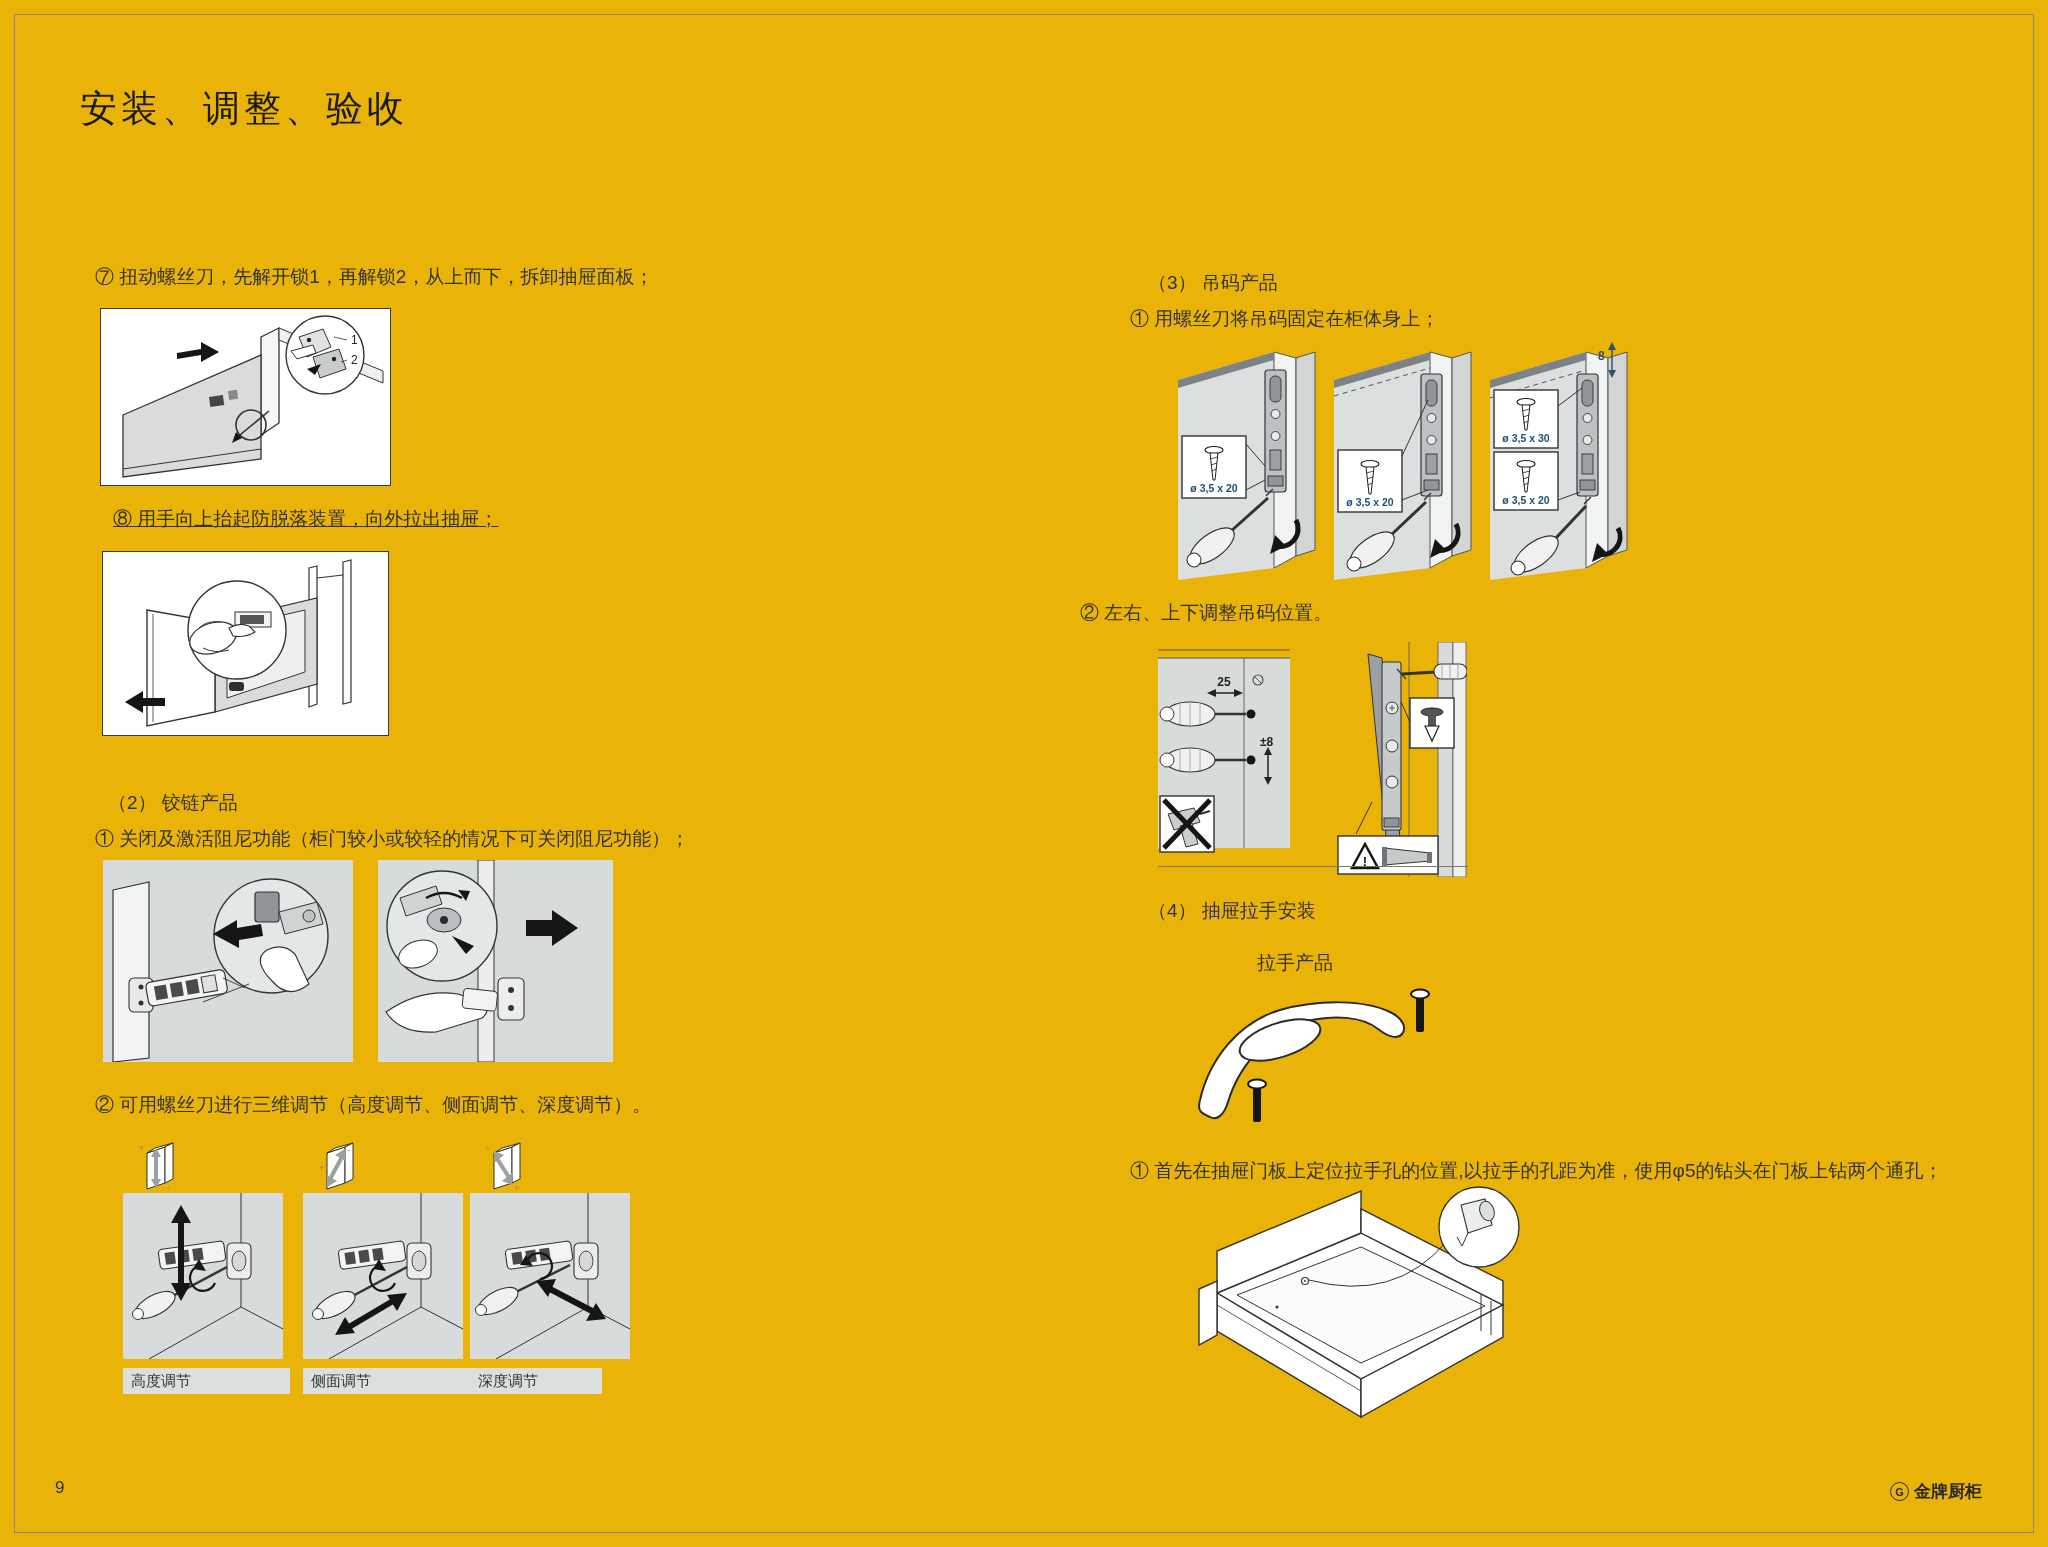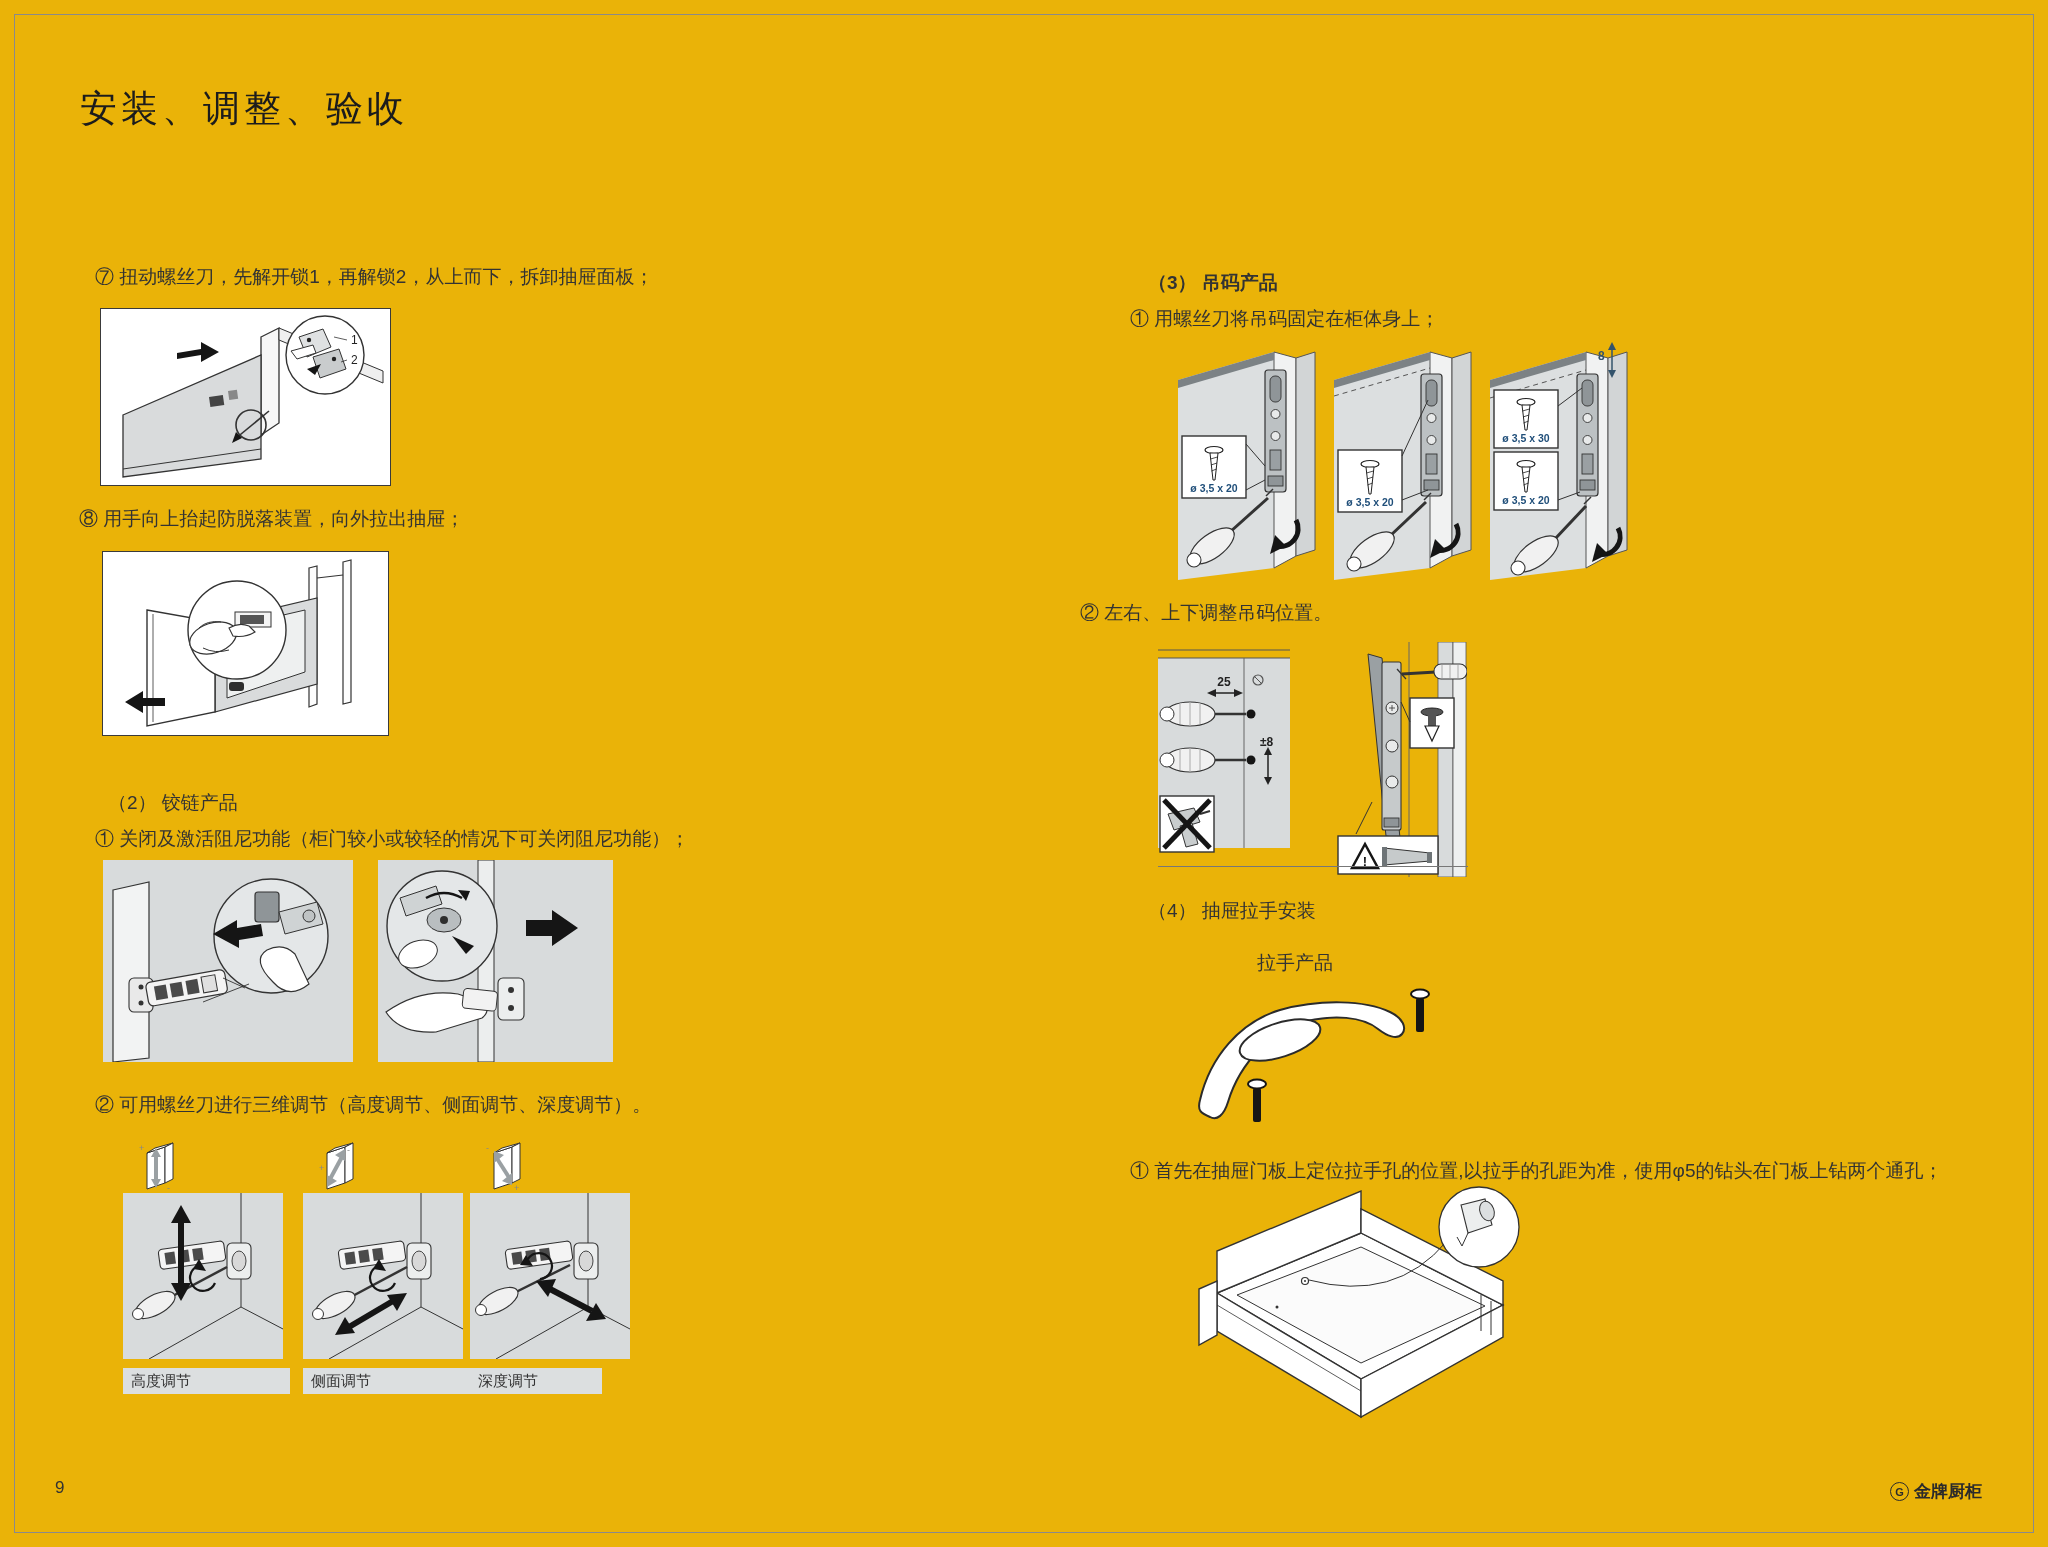--- a/index.html
+++ b/index.html
@@ -58,21 +58,21 @@
         <polygon points="190,42 212,36 215,44 196,50" fill="#fff" stroke="#333" stroke-width="1"></polygon>
         <polygon points="206,60 220,55 214,66" fill="#151515"></polygon>
         <line x1="246" y1="31" x2="233" y2="28" stroke="#333" stroke-width="0.8"></line>
         <line x1="246" y1="51" x2="240" y2="53" stroke="#333" stroke-width="0.8"></line>
         <text class="t12" x="250" y="35">1</text>
         <text class="t12" x="250" y="55">2</text>
       </g>
     </svg>
   </div>
 
-  <p class="step" style="left:79px;top:506px;">⑧ 用手向上抬起防脱落装置，向外拉出抽屉；</p>
+  <p class="step" style="left:113px;top:506px;text-decoration:underline;">⑧ 用手向上抬起防脱落装置，向外拉出抽屉；</p>
 
   <div class="figbox" style="left:102px;top:551px;width:287px;height:185px;">
     <svg width="284" height="182" viewBox="0 0 284 182">
       <polygon points="206,16 214,14 214,152 206,155" fill="#fdfdfd" stroke="#333" stroke-width="1.2"></polygon>
       <polygon points="240,10 248,8 248,150 240,152" fill="#fdfdfd" stroke="#333" stroke-width="1.2"></polygon>
       <line x1="214" y1="26" x2="240" y2="23" stroke="#333" stroke-width="1.2"></line>
       <polygon points="112,70 214,46 214,132 112,160" fill="#d9dbdc" stroke="#333" stroke-width="1.2"></polygon>
       <polygon points="124,76 202,58 202,120 124,146" fill="#eef0f0" stroke="#333" stroke-width="1"></polygon>
       <polygon points="44,58 112,70 112,160 44,174" fill="#fff" stroke="#333" stroke-width="1.4"></polygon>
       <line x1="50" y1="62" x2="50" y2="170" stroke="#333" stroke-width="0.8"></line>
@@ -251,21 +251,21 @@
         <line x1="80" y1="152" x2="122" y2="174" stroke="#151515" stroke-width="6"></line>
         <polygon points="66,144 86,142 78,160" fill="#151515"></polygon>
           <polygon points="136,182 116,184 126,166" fill="#151515"></polygon>
       </g>
     </svg>
   </div>
   <div class="caption" style="left:123px;top:1368px;width:167px;">高度调节</div>
   <div class="caption" style="left:303px;top:1368px;width:175px;">侧面调节</div>
   <div class="caption" style="left:470px;top:1368px;width:132px;">深度调节</div>
 
-  <p class="step" style="left:1148px;top:270px;font-weight:bold;">（3） 吊码产品</p>
+  <p class="step" style="left:1148px;top:270px;">（3） 吊码产品</p>
   <p class="step" style="left:1130px;top:306px;">① 用螺丝刀将吊码固定在柜体身上；</p>
 
   <div class="svgfig" style="left:1178px;top:340px;">
     <svg width="148" height="240" viewBox="0 0 148 240">
       <polygon points="0,40 96,12 96,228 0,240" fill="#dcdfe0"></polygon>
       <polygon points="96,12 118,18 118,216 96,228" fill="#f1f2f2" stroke="#555" stroke-width="1"></polygon>
       <polygon points="118,18 137,12 137,210 118,216" fill="#d2d5d6" stroke="#555" stroke-width="1"></polygon>
       <polygon points="0,40 96,12 96,20 0,48" fill="#7c8285"></polygon>
       <g>
         <rect x="87" y="30" width="21" height="122" rx="3" fill="#bcc1c3" stroke="#333" stroke-width="1.2"></rect>

